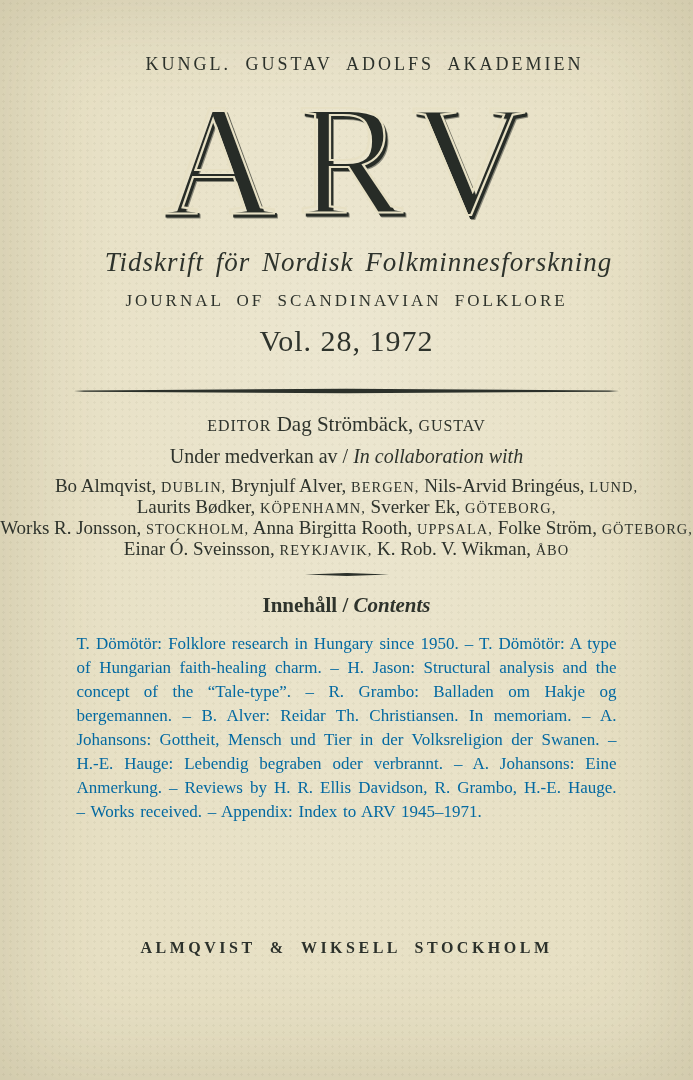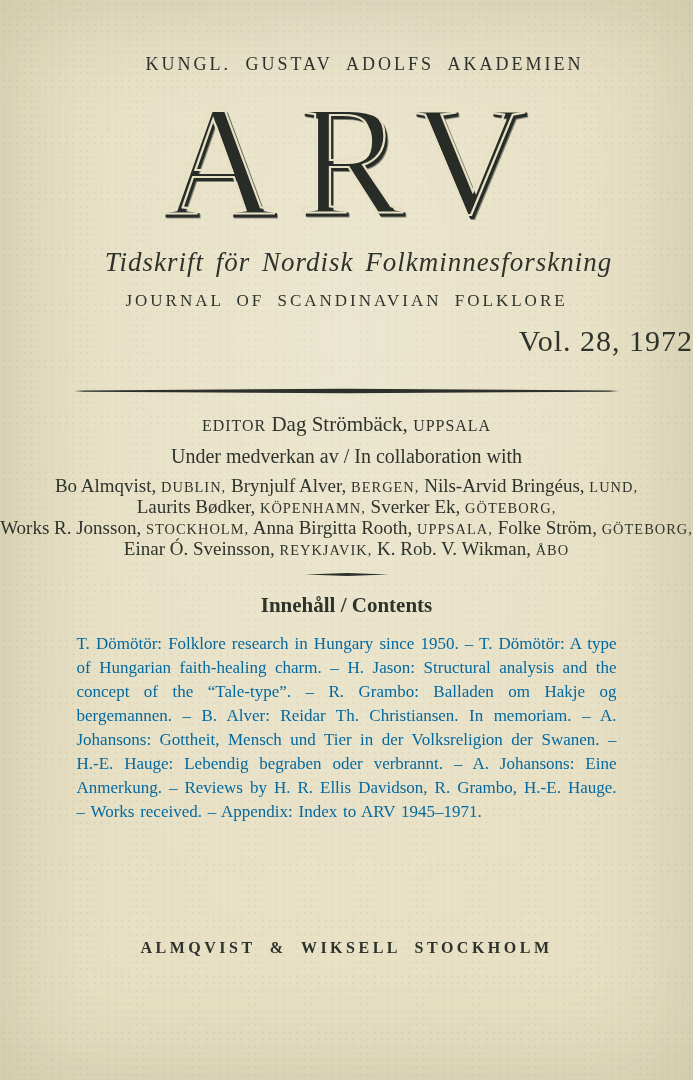--- a/index.html
+++ b/index.html
@@ -30,30 +30,30 @@
     font-family:"Liberation Serif","DejaVu Serif",serif;
   }
   .wordmark .base{color:#272c27;text-shadow:1px 1px 0 rgba(39,44,39,0.5);}
   .wordmark .inline{
     position:absolute;left:0;top:0;transform:translate(-3px,-4px);
     color:transparent;-webkit-text-stroke:2.2px #e7e0c4;pointer-events:none;
   }
 
   .subtitle-sv{margin-top:4px;font-size:27px;font-style:italic;letter-spacing:1px;word-spacing:4px;padding-left:24px;}
   .subtitle-en{margin-top:13px;font-size:17px;letter-spacing:3px;word-spacing:6px;}
-  .volume{margin-top:13px;font-size:30px;letter-spacing:1px;text-align:right;}
+  .volume{margin-top:13px;font-size:30px;letter-spacing:1px;}
 
   .rule-wrap{margin-top:30px;line-height:0;}
   .rule-wrap svg{display:inline-block;}
   .ink-fill{fill:#2b302a;}
 
   .editor-line{margin-top:18px;font-size:21px;}
   .caps{font-size:0.76em;letter-spacing:1px;}
   .collab-intro{margin-top:8px;font-size:20px;}
-  .italic{}
+  .italic{font-style:italic;}
 
   .collaborators{margin-top:8px;font-size:19px;line-height:20px;}
 
   .short-rule-wrap{margin-top:12px;line-height:0;}
 
   .contents-heading{margin-top:16px;font-size:21px;font-weight:bold;}
   .contents-paragraph{
     margin:14px auto 0;width:540px;
     font-size:17px;line-height:24px;
     text-align:justify;word-spacing:1.5px;
@@ -85,21 +85,21 @@
 
 <div class="rule-wrap center">
   <svg width="545" height="6" viewBox="0 0 545 6">
     <polygon class="ink-fill" points="0,3 10,2.4 272,0.8 535,2.4 545,3 535,3.7 272,5.3 10,3.7"></polygon>
   </svg>
 </div>
 
 <div class="editor-line center">
   <span class="caps">EDITOR</span>
   <span>Dag Strömbäck,</span>
-  <span class="caps">UPPSALA</span>
+  <span class="caps">GUSTAV</span>
 </div>
 
 <div class="collab-intro center">
   <span>Under medverkan av</span>
   <span>/</span>
   <span class="italic">In collaboration with</span>
 </div>
 
 <div class="collaborators center">
     <div><span>Bo Almqvist, </span><span class="caps">DUBLIN,</span><span> Brynjulf Alver, </span><span class="caps">BERGEN,</span><span> Nils-Arvid Bringéus, </span><span class="caps">LUND,</span></div>

